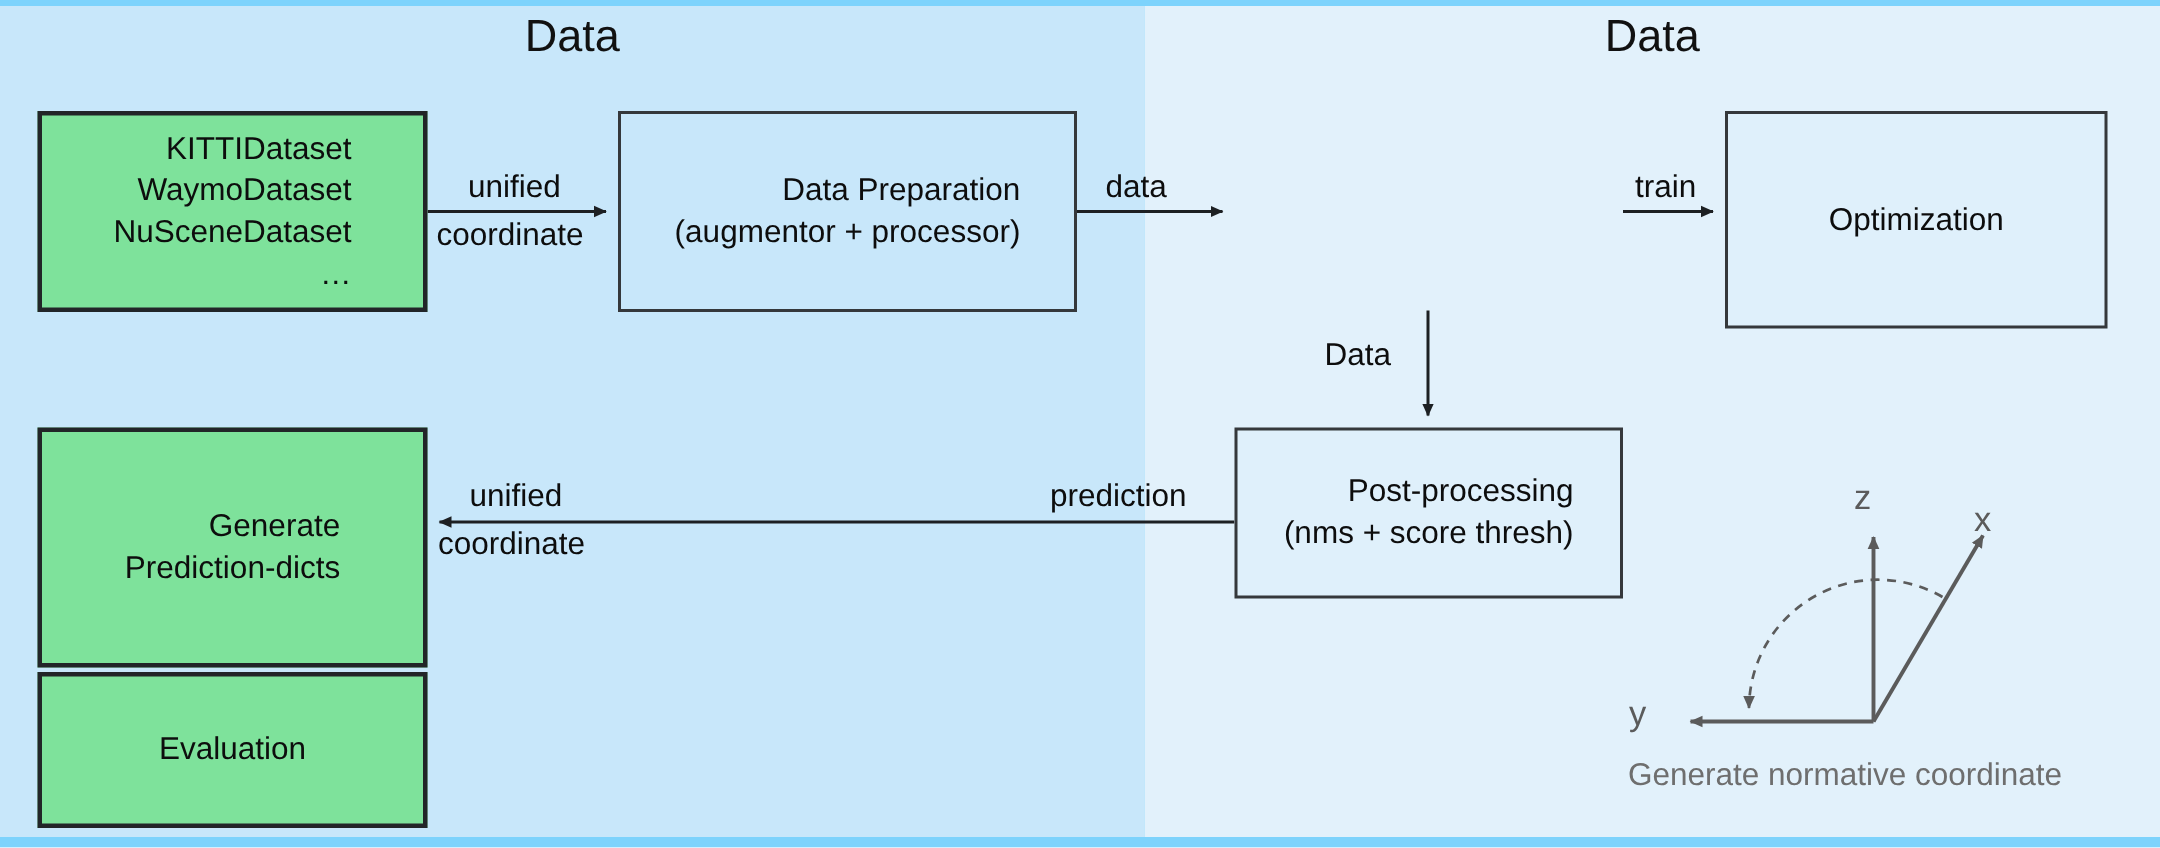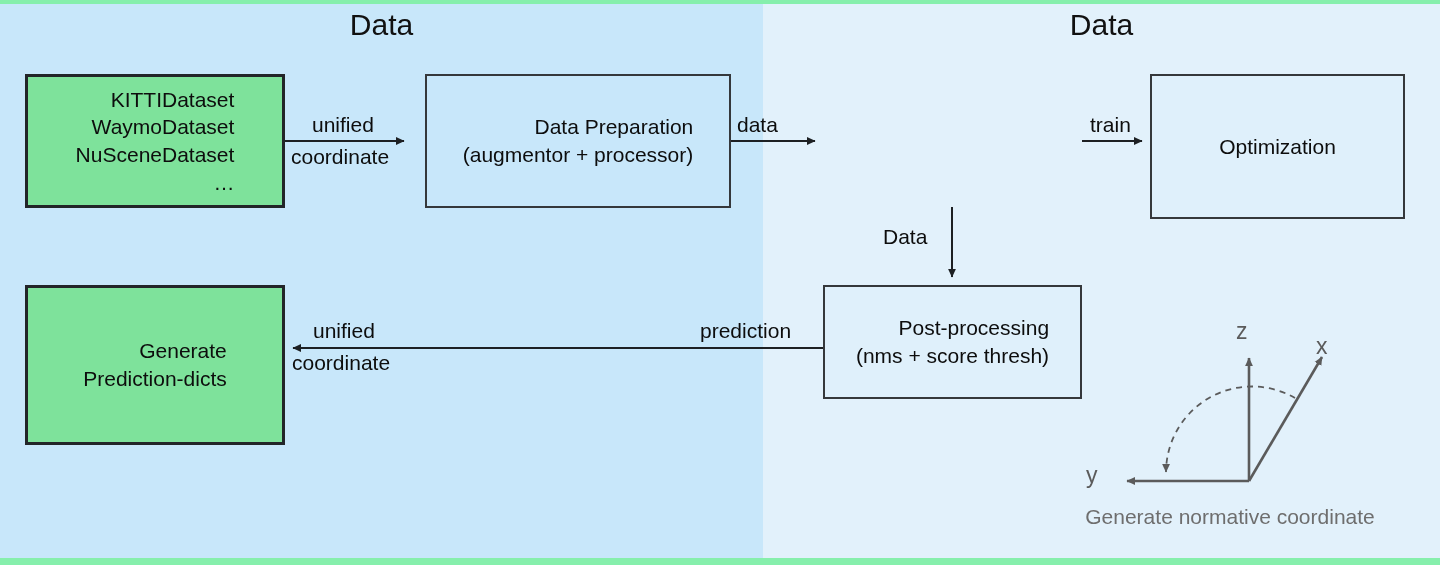--- a/index.html
+++ b/index.html
@@ -8,21 +8,21 @@
     padding: 0;
     background: #ffffff;
   }
   body {
     font-family: "Liberation Sans", sans-serif;
   }
   #canvas {
     position: relative;
     width: 1440px;
     height: 565px;
-    background: #86efac;
+    background: #7dd3fc;
     overflow: hidden;
   }
   .region {
     position: absolute;
     top: 4px;
     height: 554px;
   }
   #region-data {
     left: 0px;
     width: 763px;
@@ -60,21 +60,20 @@
   .node.green {
     background: #7ee29b;
     border: 3px solid #222528;
   }
   .node.plainblue {
     background: #dff0fb;
     border: 2px solid #35383b;
   }
   .node.plainblue.on-data {
     background: #c8e7fa;
-    margin-left: 13px;
   }
 
   
   #node-datasets      { left: 25px;   top: 74px;  width: 260px; height: 134px; }
   #node-dataprep      { left: 412px;  top: 74px;  width: 306px; height: 134px; }
   #node-detector      { left: 823px;  top: 74px;  width: 259px; height: 133px; }
   #node-optimization  { left: 1150px; top: 74px;  width: 255px; height: 145px; }
   #node-postproc      { left: 823px;  top: 285px; width: 259px; height: 114px; }
   #node-genpred       { left: 25px;   top: 285px; width: 260px; height: 160px; }
   #node-evaluation    { left: 25px;   top: 448px; width: 260px; height: 104px; }
@@ -189,20 +188,21 @@
 
 
   <div class="node plainblue" id="node-optimization">Optimization</div>
 
   <div class="node plainblue" id="node-postproc">Post-processing
 (nms + score thresh)</div>
 
   <div class="node green" id="node-genpred">Generate
 Prediction-dicts</div>
 
+  <div class="node green" id="node-evaluation">Evaluation</div>
 
   <div class="edge-label" id="lbl-unified1">unified</div>
   <div class="edge-label" id="lbl-coordinate1">coordinate</div>
 
   <div class="edge-label" id="lbl-data">data</div>
 
   <div class="edge-label" id="lbl-train">train</div>
 
   <div class="edge-label" id="lbl-test">Data</div>
 

